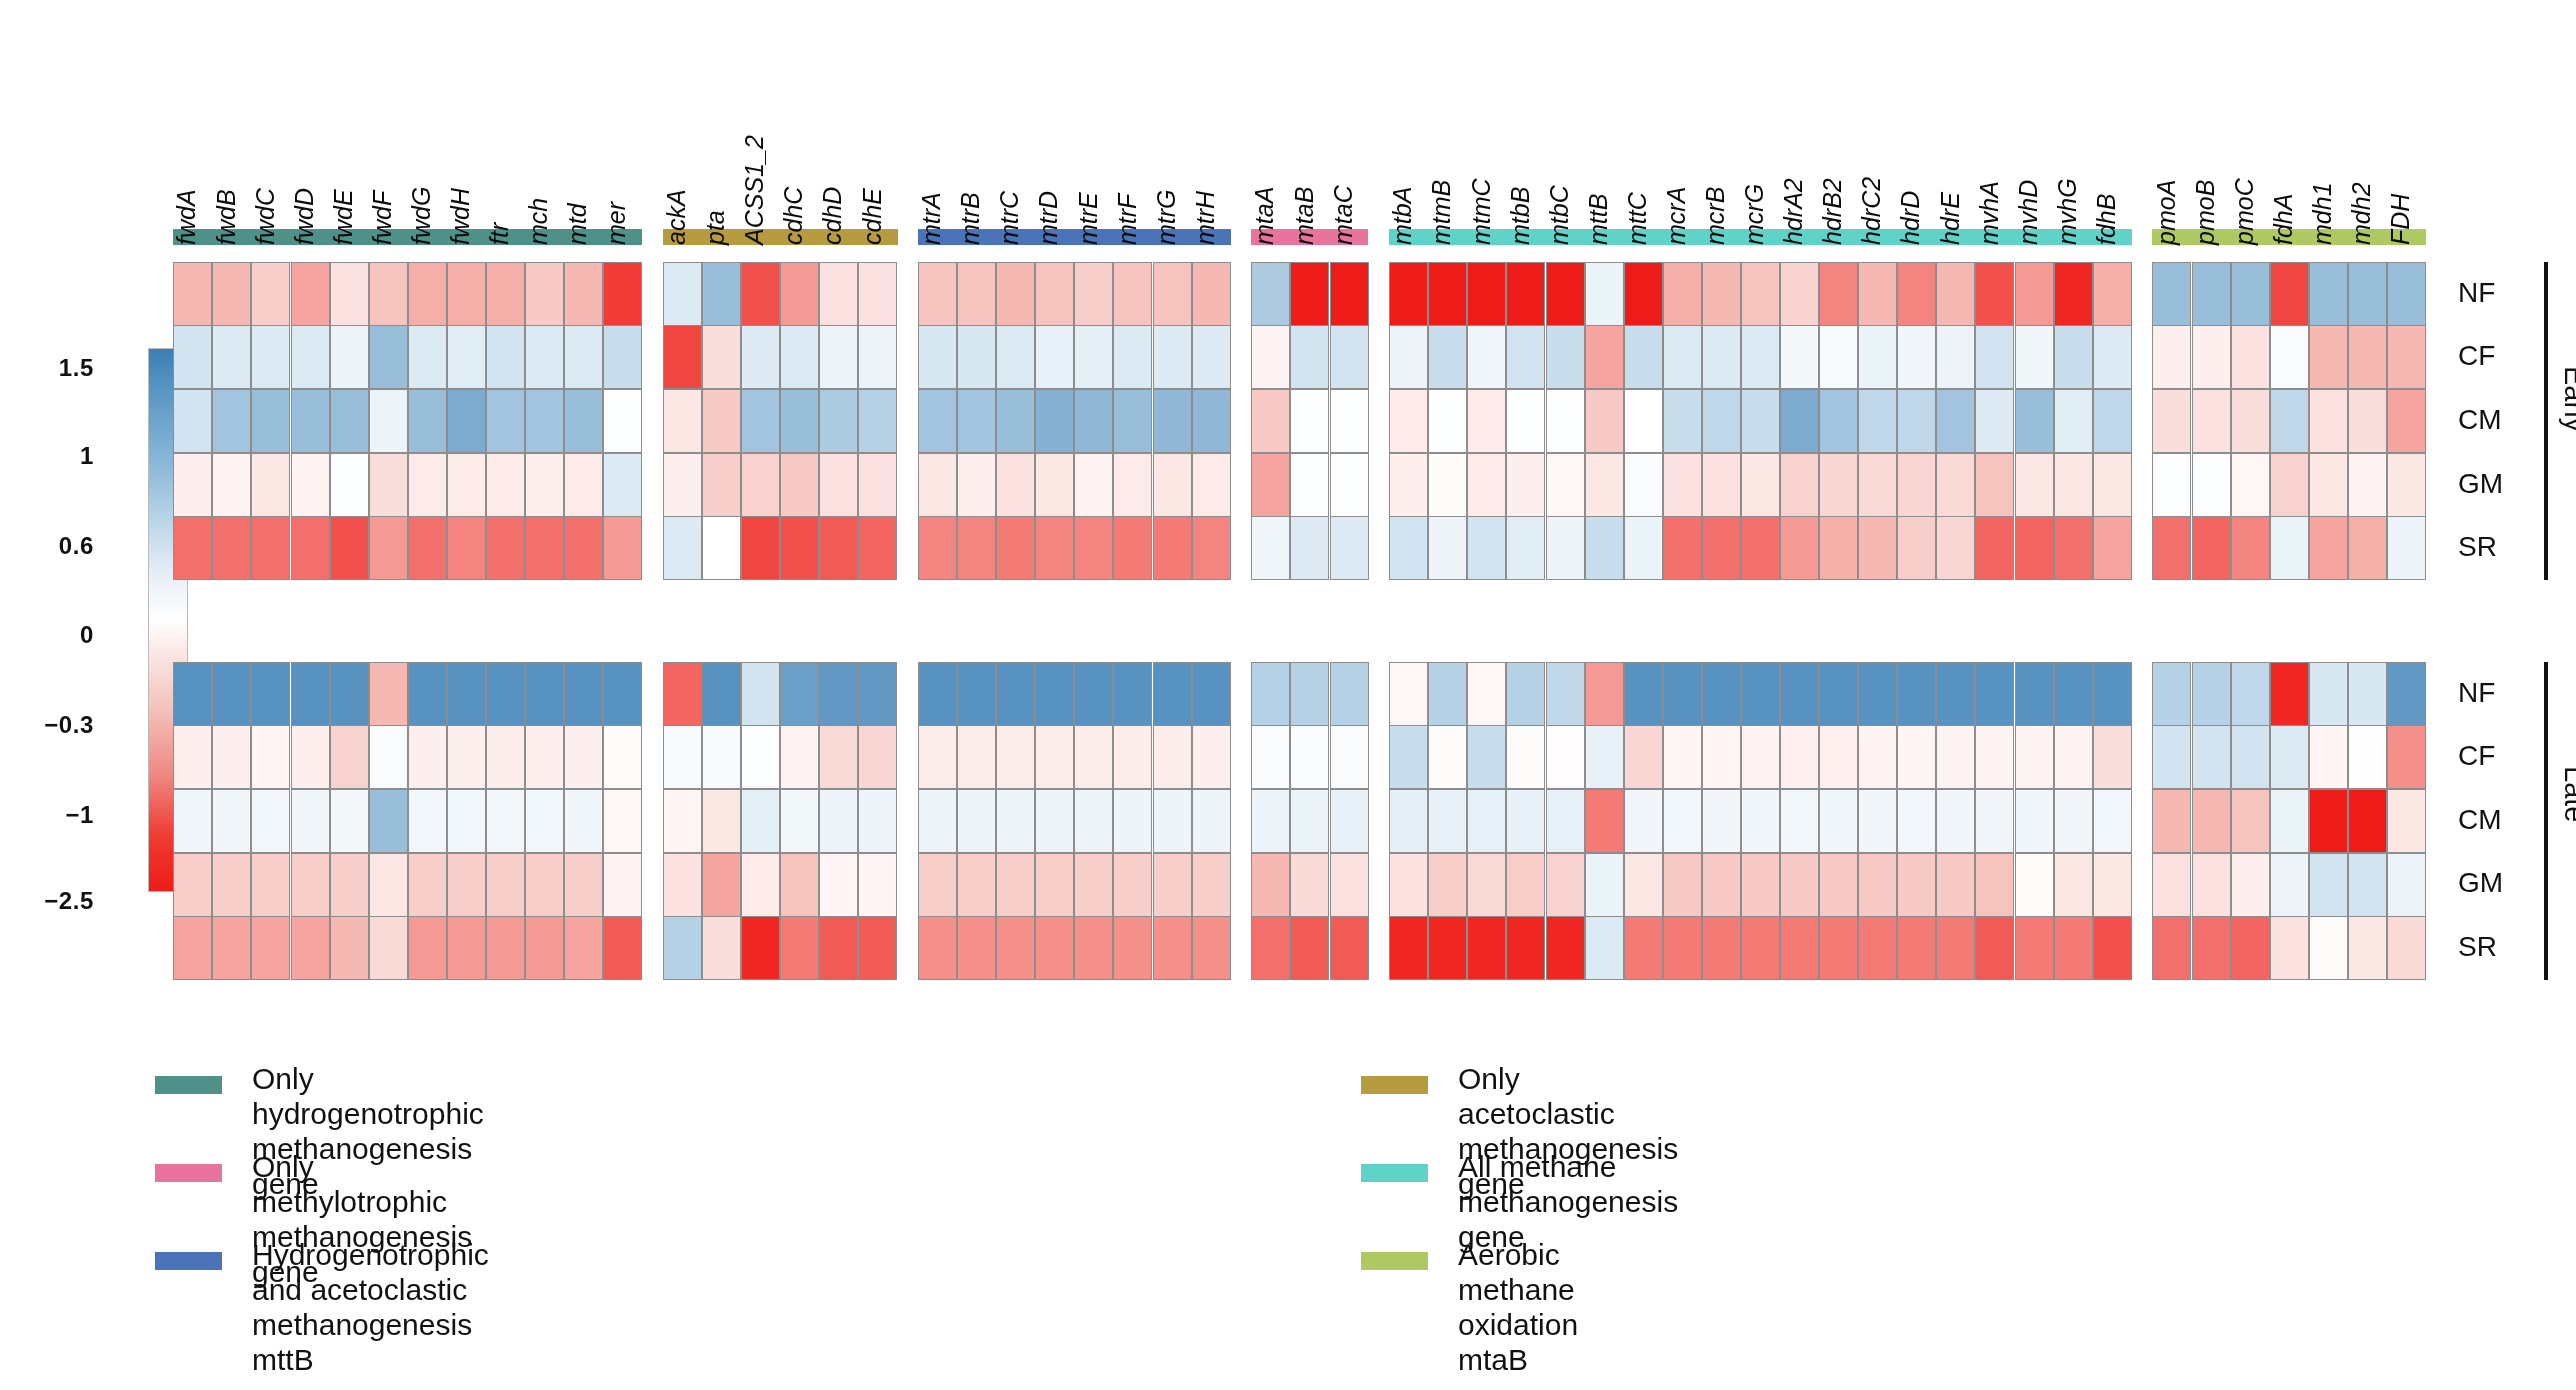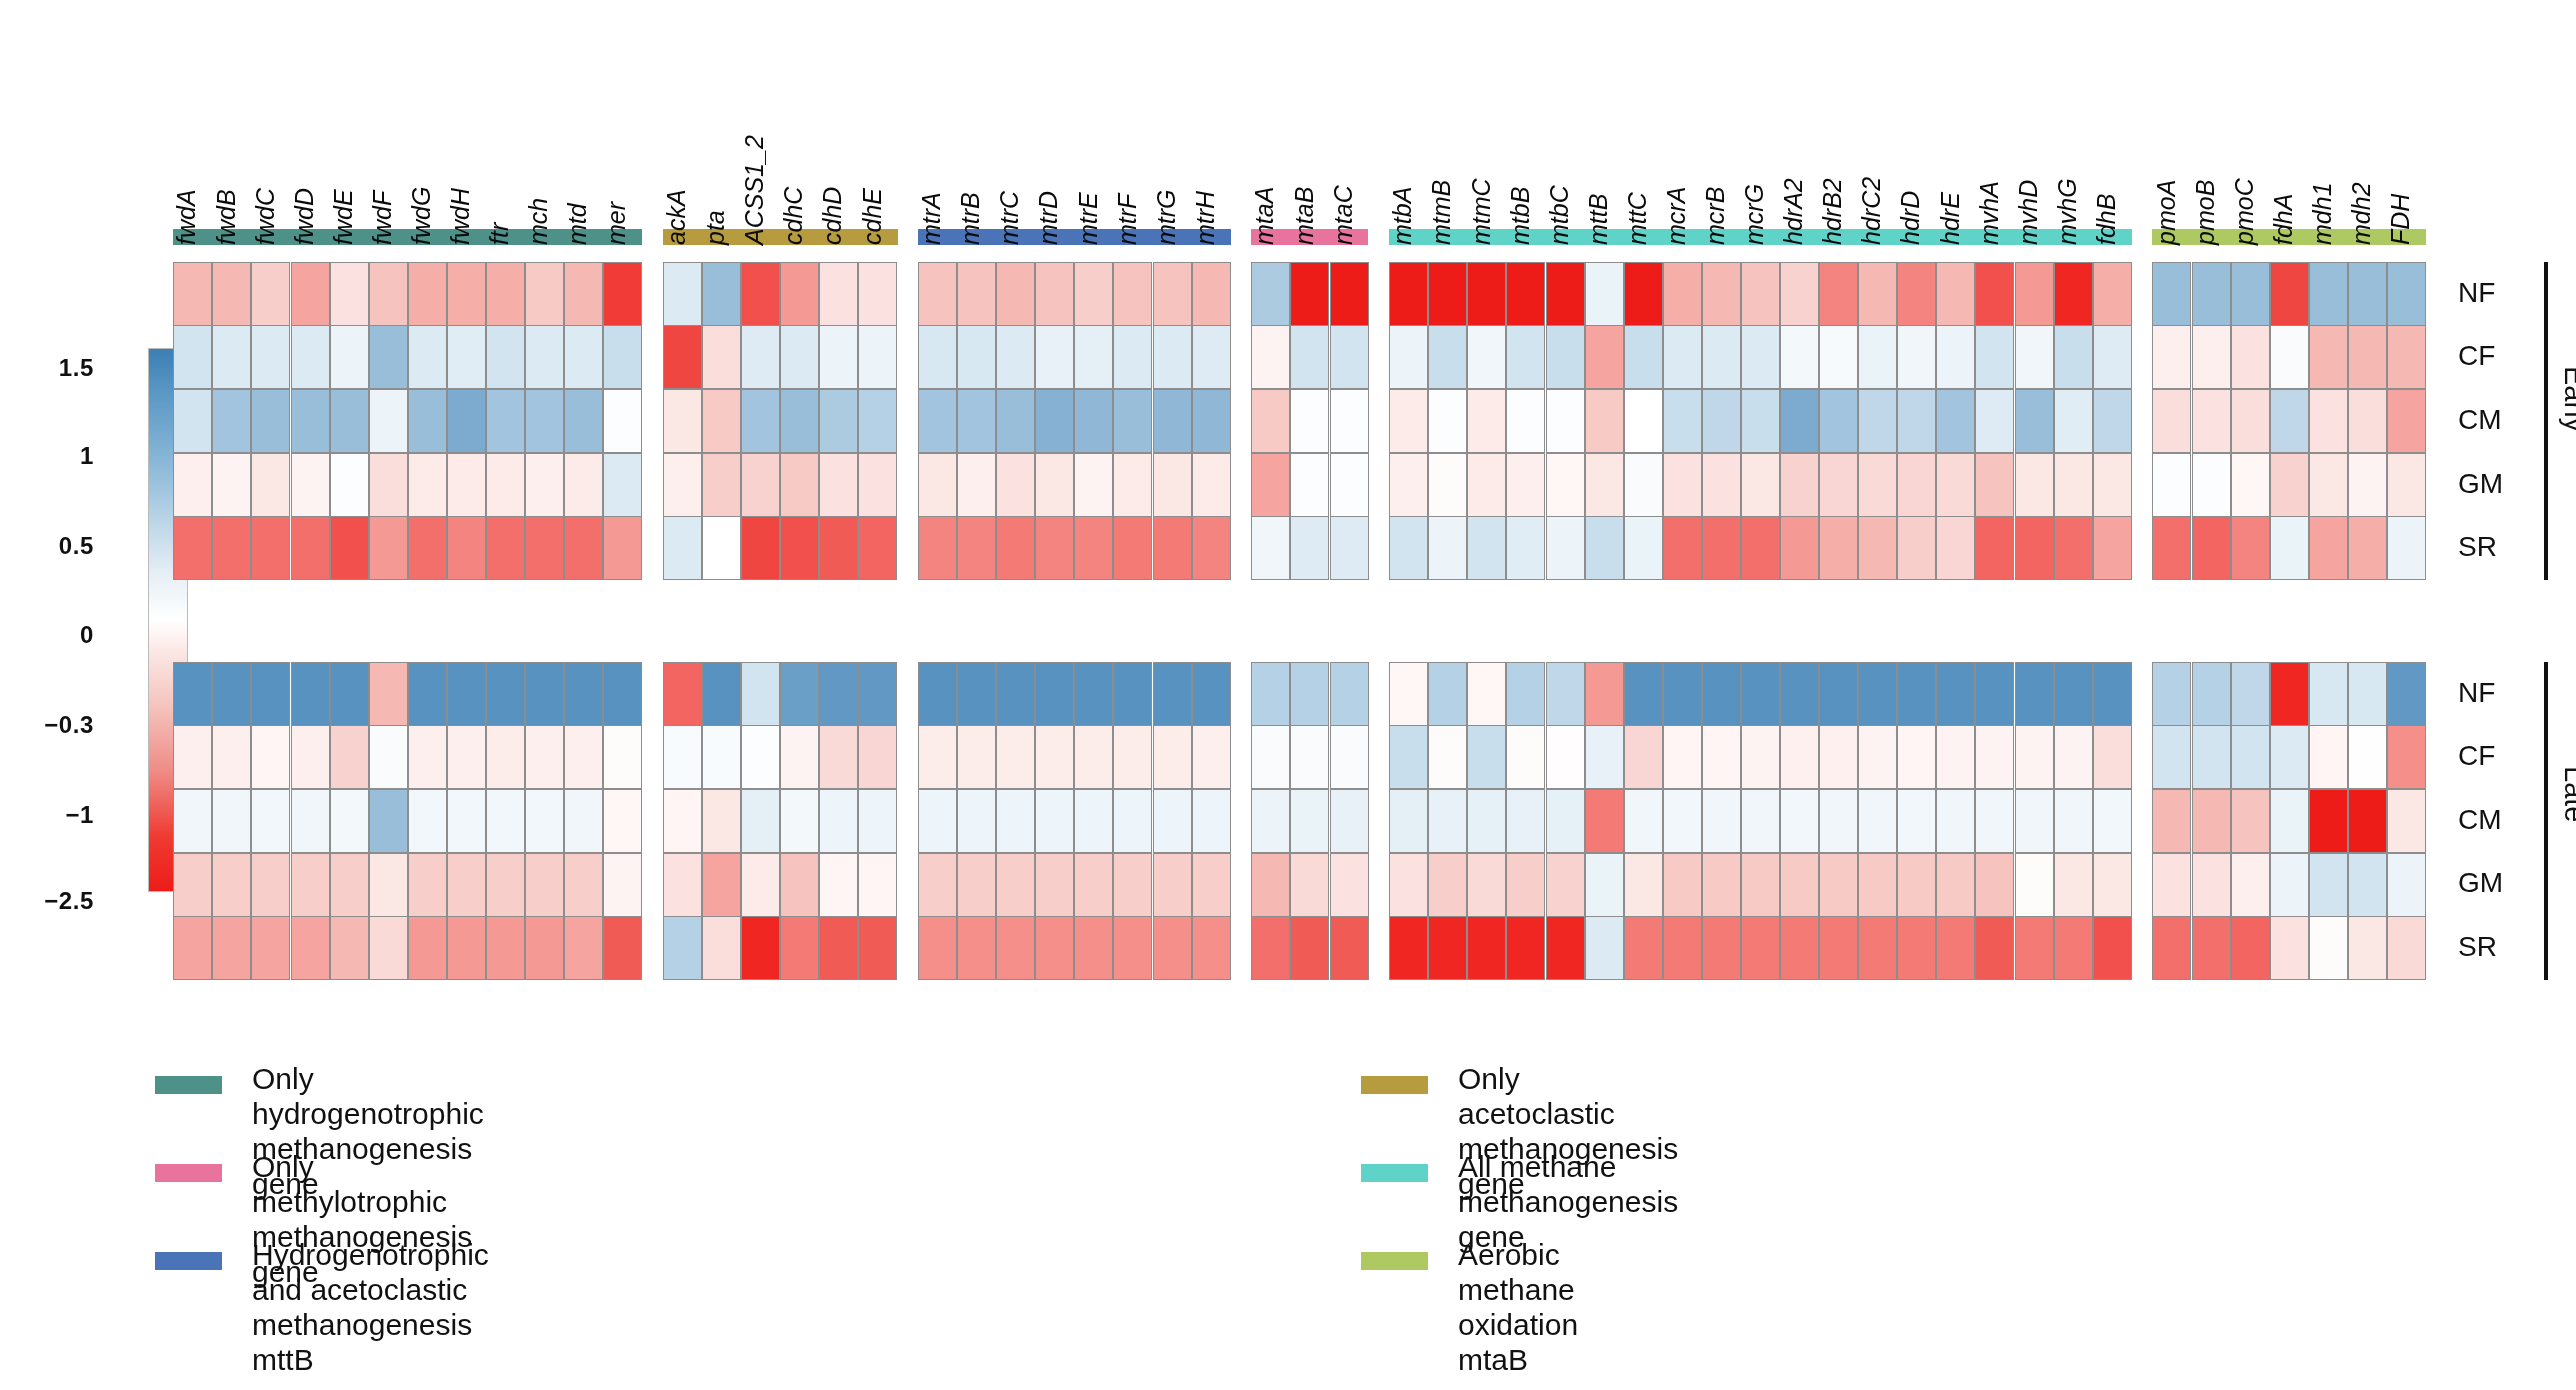--- a/index.html
+++ b/index.html
@@ -42,21 +42,21 @@
   .lg-text{position:absolute;left:97px;top:-6px;font-size:30px;color:#111;
            line-height:35px;white-space:pre-line;font-family:"Liberation Sans",sans-serif;}
 </style>
 </head>
 <body>
 
 <div id="colorbar-wrap">
   <div id="colorbar"></div>
   <div class="cb-tick" style="top:14.5px;">1.5</div>
   <div class="cb-tick" style="top:103px;">1</div>
-  <div class="cb-tick" style="top:193px;">0.5</div>
+  <div class="cb-tick" style="top:193px;">0.6</div>
   <div class="cb-tick" style="top:282px;">0</div>
   <div class="cb-tick" style="top:372px;">−0.3</div>
   <div class="cb-tick" style="top:462px;">−1</div>
   <div class="cb-tick" style="top:548px;">−2.5</div>
 </div>
 
 <div id="plot">
     <div class="grp-bar" style="left: 173px; top: 229px; width: 469px; background: rgb(78, 145, 136);"></div>
     <div class="grp-bar" style="left: 663px; top: 229px; width: 235px; background: rgb(182, 155, 63);"></div>
     <div class="grp-bar" style="left: 918px; top: 229px; width: 313px; background: rgb(74, 115, 184);"></div>

